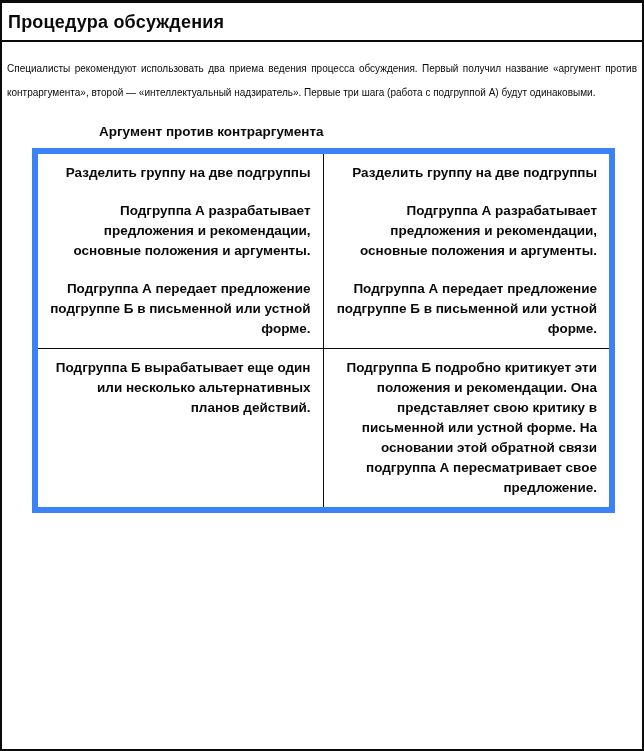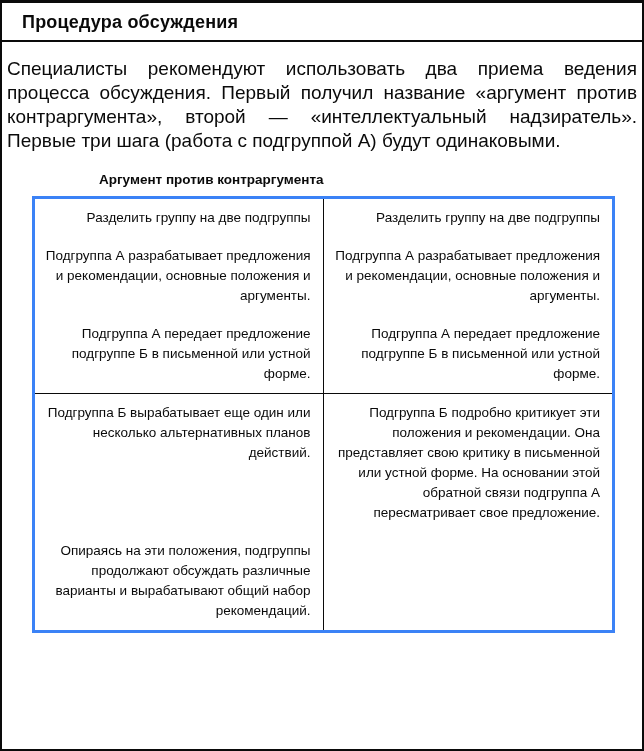--- a/index.html
+++ b/index.html
@@ -13,50 +13,51 @@
     width: 644px;
     height: 751px;
     background: #ffffff;
     border: 2px solid #0a0a0a;
     border-top-width: 3px;
     overflow: hidden;
   }
   .page-title {
     font-size: 18px;
     font-weight: bold;
-    padding: 9px 8px 7px 20px;
+    padding: 9px 8px 7px 6px;
     letter-spacing: 0.2px;
   }
   .title-rule {
     border: none;
     border-top: 2px solid #0a0a0a;
     height: 0;
   }
   .intro {
-    font-size: 19px;
+    font-size: 10px;
     line-height: 24px;
     text-align: justify;
     padding: 15px 5px 0 5px;
   }
   .table-area {
     margin: 19px 27px 0 30px;
     text-align: right;
   }
   .thead {
     display: grid;
     grid-template-columns: 1fr 1fr;
     padding-bottom: 9px;
   }
   .th {
     font-size: 13.5px;
     font-weight: bold;
     padding-left: 9px;
   }
   .table-box {
-    border: 3px solid #3b82f6;
+    border: 6px solid #3b82f6;
+    font-weight: bold;
   }
   .section-bottom {
     border-top: 1px solid #0a0a0a;
   }
   .row {
     display: grid;
     grid-template-columns: 1fr 1fr;
   }
   .cell {
     font-size: 13.5px;
@@ -101,21 +102,20 @@
       </div>
 
       <div class="section-bottom">
         <div class="row">
           <div class="cell cell-left">Подгруппа Б вырабатывает еще один или несколько альтернативных планов действий.</div>
           <div class="cell">Подгруппа Б подробно критикует эти положения и рекомендации. Она представляет свою критику в письменной или устной форме. На основании этой обратной связи подгруппа А пересматривает свое предложение.</div>
         </div>
         <div class="row">
         </div>
         <div class="row">
-          <div class="cell cell-left">Опираясь на эти положения, подгруппы продолжают обсуждать различные варианты и вырабатывают общий набор рекомендаций.</div>
         </div>
       </div>
 
     </div>
 
   </div>
 
 </div>
 
 </body></html>

